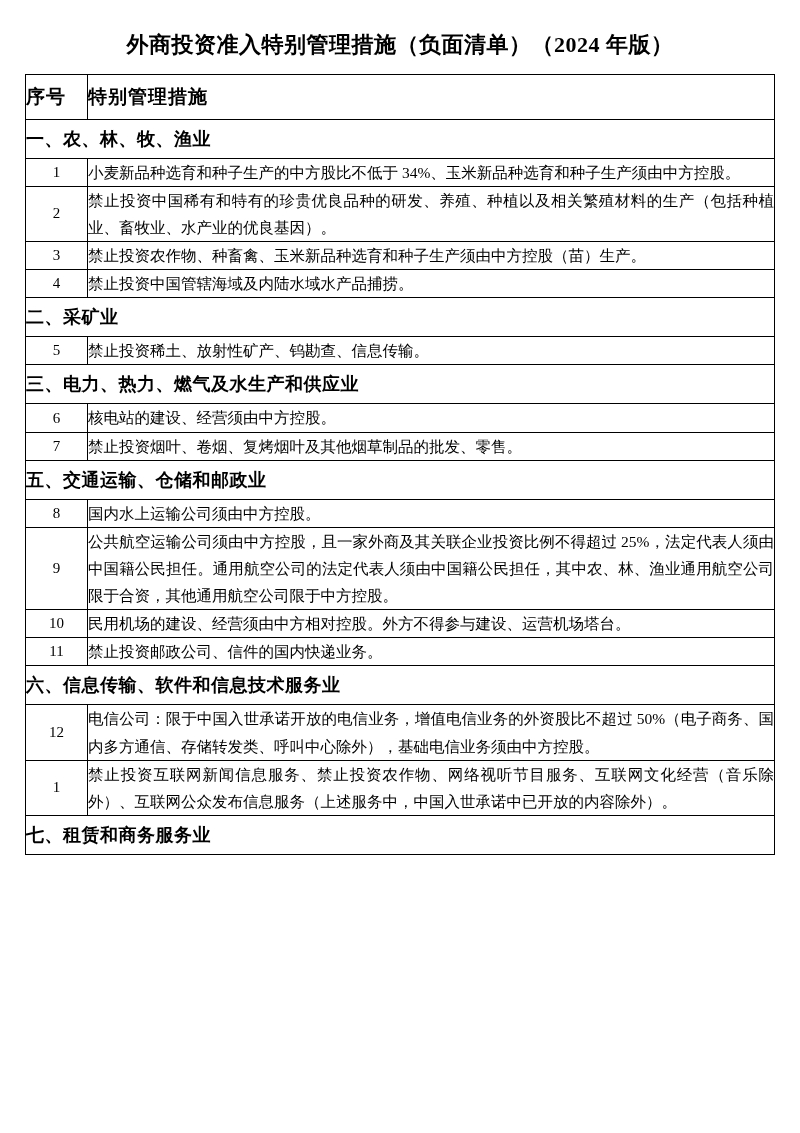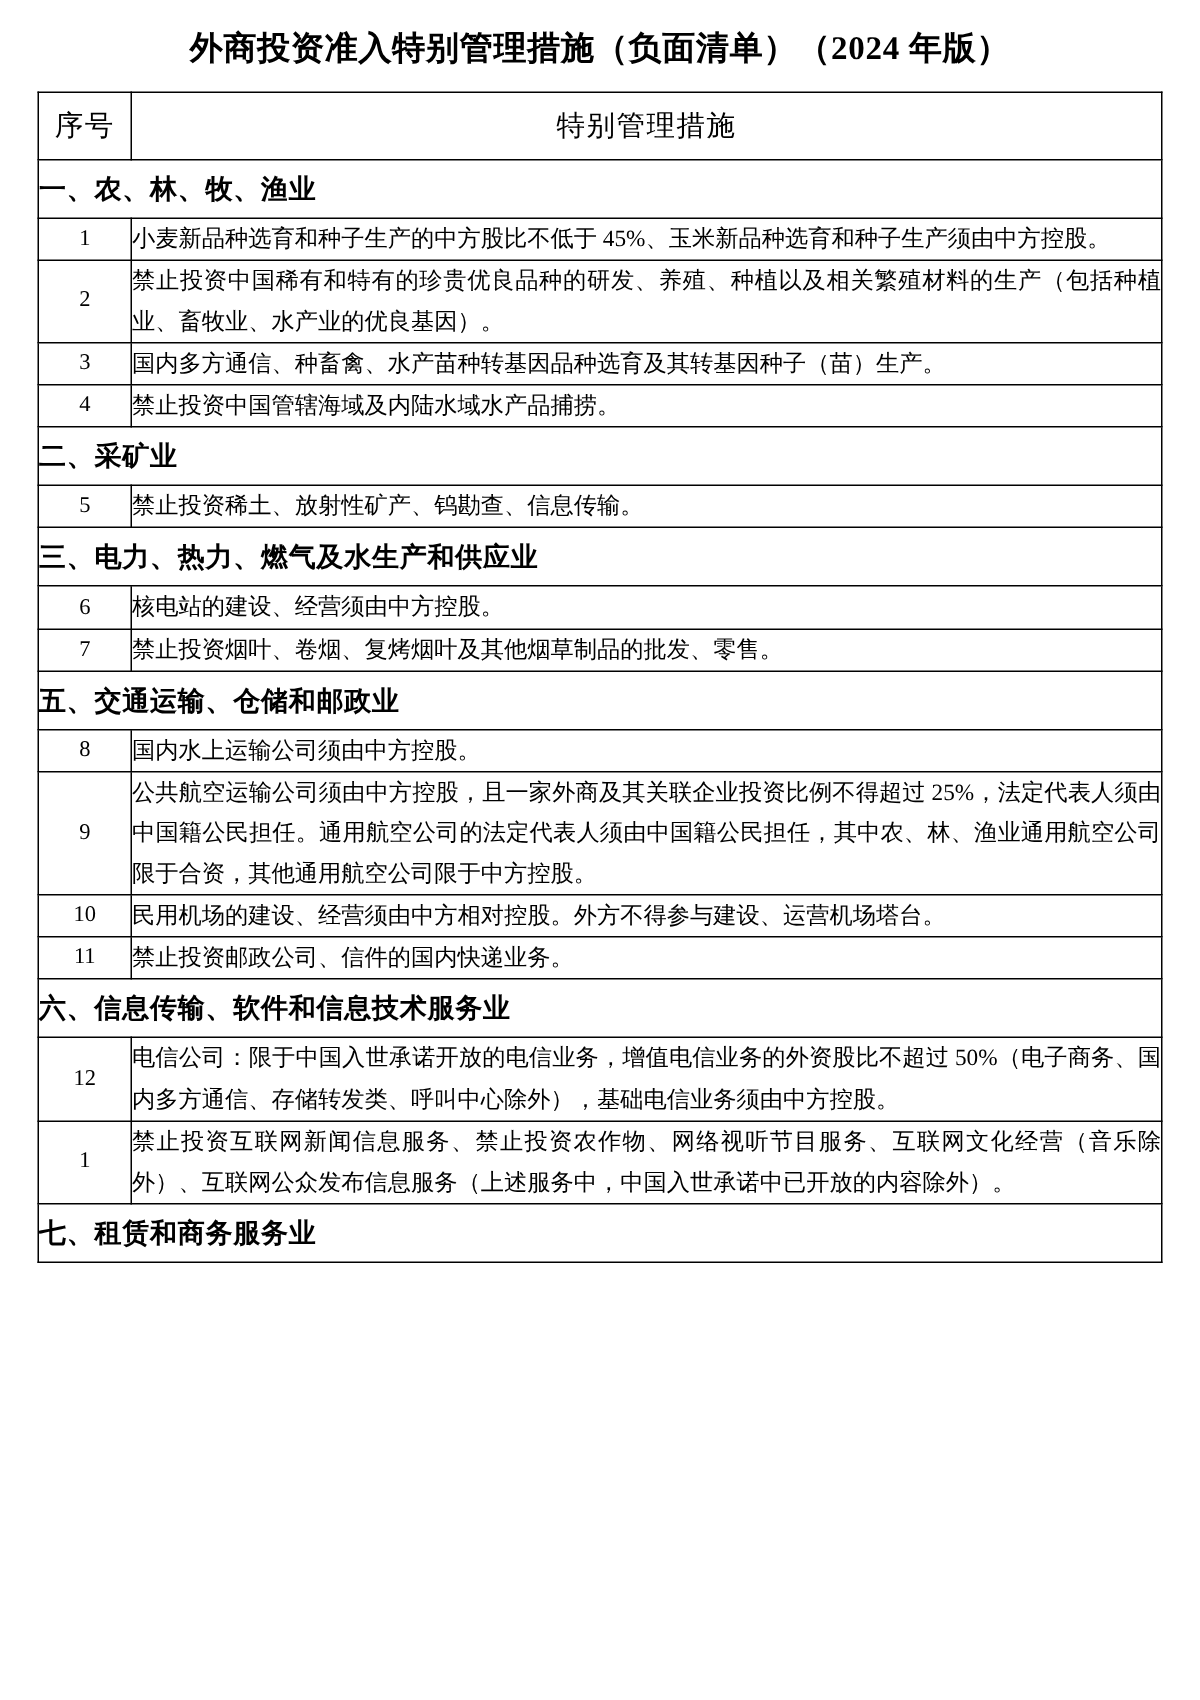--- a/index.html
+++ b/index.html
@@ -11,21 +11,21 @@
     width: 800px;
     height: 1133px;
     font-family: "Liberation Serif", "DejaVu Serif", serif;
     color: #000000;
     -webkit-font-smoothing: antialiased;
   }
   .page {
     width: 800px;
     height: 1133px;
     box-sizing: border-box;
-    padding: 3px 24px;
+    padding: 16px 24px;
     position: relative;
   }
   .doc-title {
     text-align: center;
     font-size: 22px;
     font-weight: bold;
     letter-spacing: 0.5px;
     padding-top: 14px;
     padding-bottom: 14px;
     line-height: 1.35;
@@ -38,22 +38,21 @@
     table-layout: fixed;
     border: 1.5px solid #000;
   }
   table.list-table td, table.list-table th {
     border: 1px solid #000;
     padding: 0;
     vertical-align: middle;
   }
   .col-no { width: 62px; }
   .hdr td {
-    text-align: center;
-    font-weight: normal;
+    font-weight: bold;
     font-size: 19px;
     height: 44px;
     letter-spacing: 1px;
     margin-top: 36px;
   }
   .hdr .hdr-no { font-size: 19px; }
   .section td {
     font-size: 18px;
     font-weight: bold;
     height: 38px;
@@ -89,29 +88,29 @@
     <tbody>
       <tr class="hdr">
         <td class="hdr-no">序号</td>
         <td>特别管理措施</td>
       </tr>
     <tr class="section">
           <td colspan="2">一、农、林、牧、渔业</td>
         </tr>
         <tr>
           <td class="row-no">1</td>
-          <td class="row-text">小麦新品种选育和种子生产的中方股比不低于 45%、玉米新品种选育和种子生产须由中方控股。</td>
+          <td class="row-text">小麦新品种选育和种子生产的中方股比不低于 34%、玉米新品种选育和种子生产须由中方控股。</td>
         </tr>
         <tr>
           <td class="row-no">2</td>
           <td class="row-text">禁止投资中国稀有和特有的珍贵优良品种的研发、养殖、种植以及相关繁殖材料的生产（包括种植业、畜牧业、水产业的优良基因）。</td>
         </tr>
         <tr>
           <td class="row-no">3</td>
-          <td class="row-text">国内多方通信、种畜禽、水产苗种转基因品种选育及其转基因种子（苗）生产。</td>
+          <td class="row-text">禁止投资农作物、种畜禽、玉米新品种选育和种子生产须由中方控股（苗）生产。</td>
         </tr>
         <tr>
           <td class="row-no">4</td>
           <td class="row-text">禁止投资中国管辖海域及内陆水域水产品捕捞。</td>
         </tr>
         <tr class="section">
           <td colspan="2">二、采矿业</td>
         </tr>
         <tr>
           <td class="row-no">5</td>

